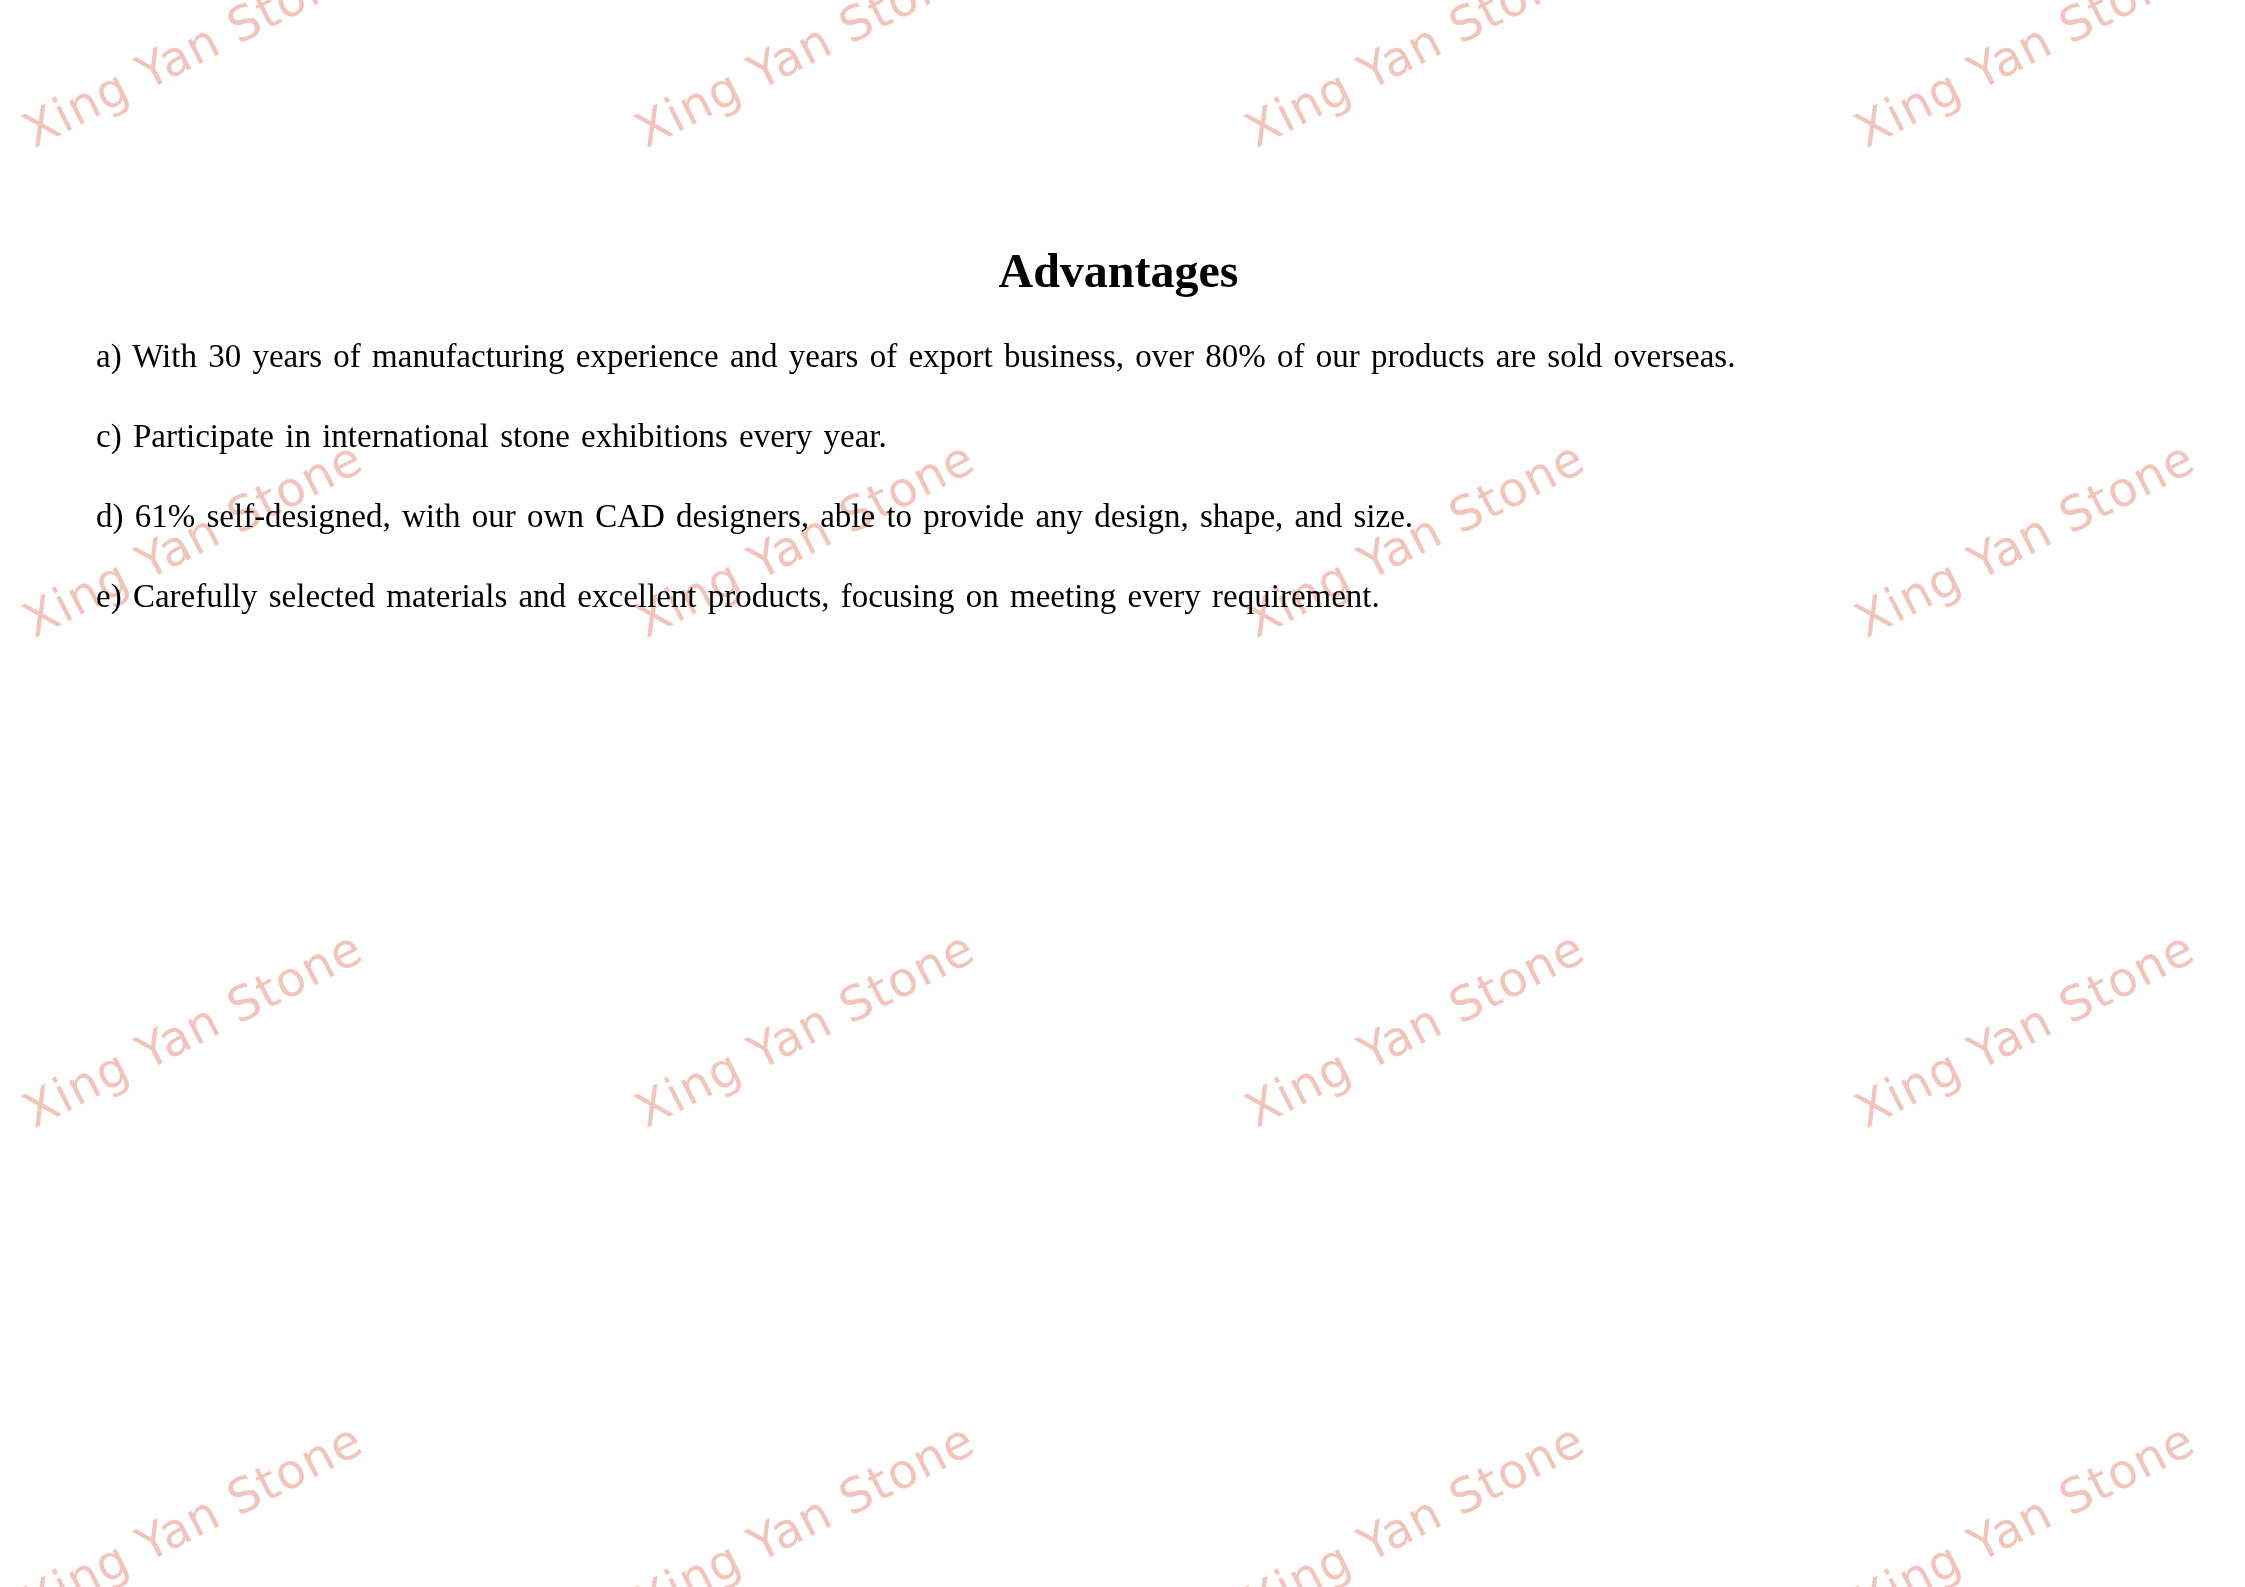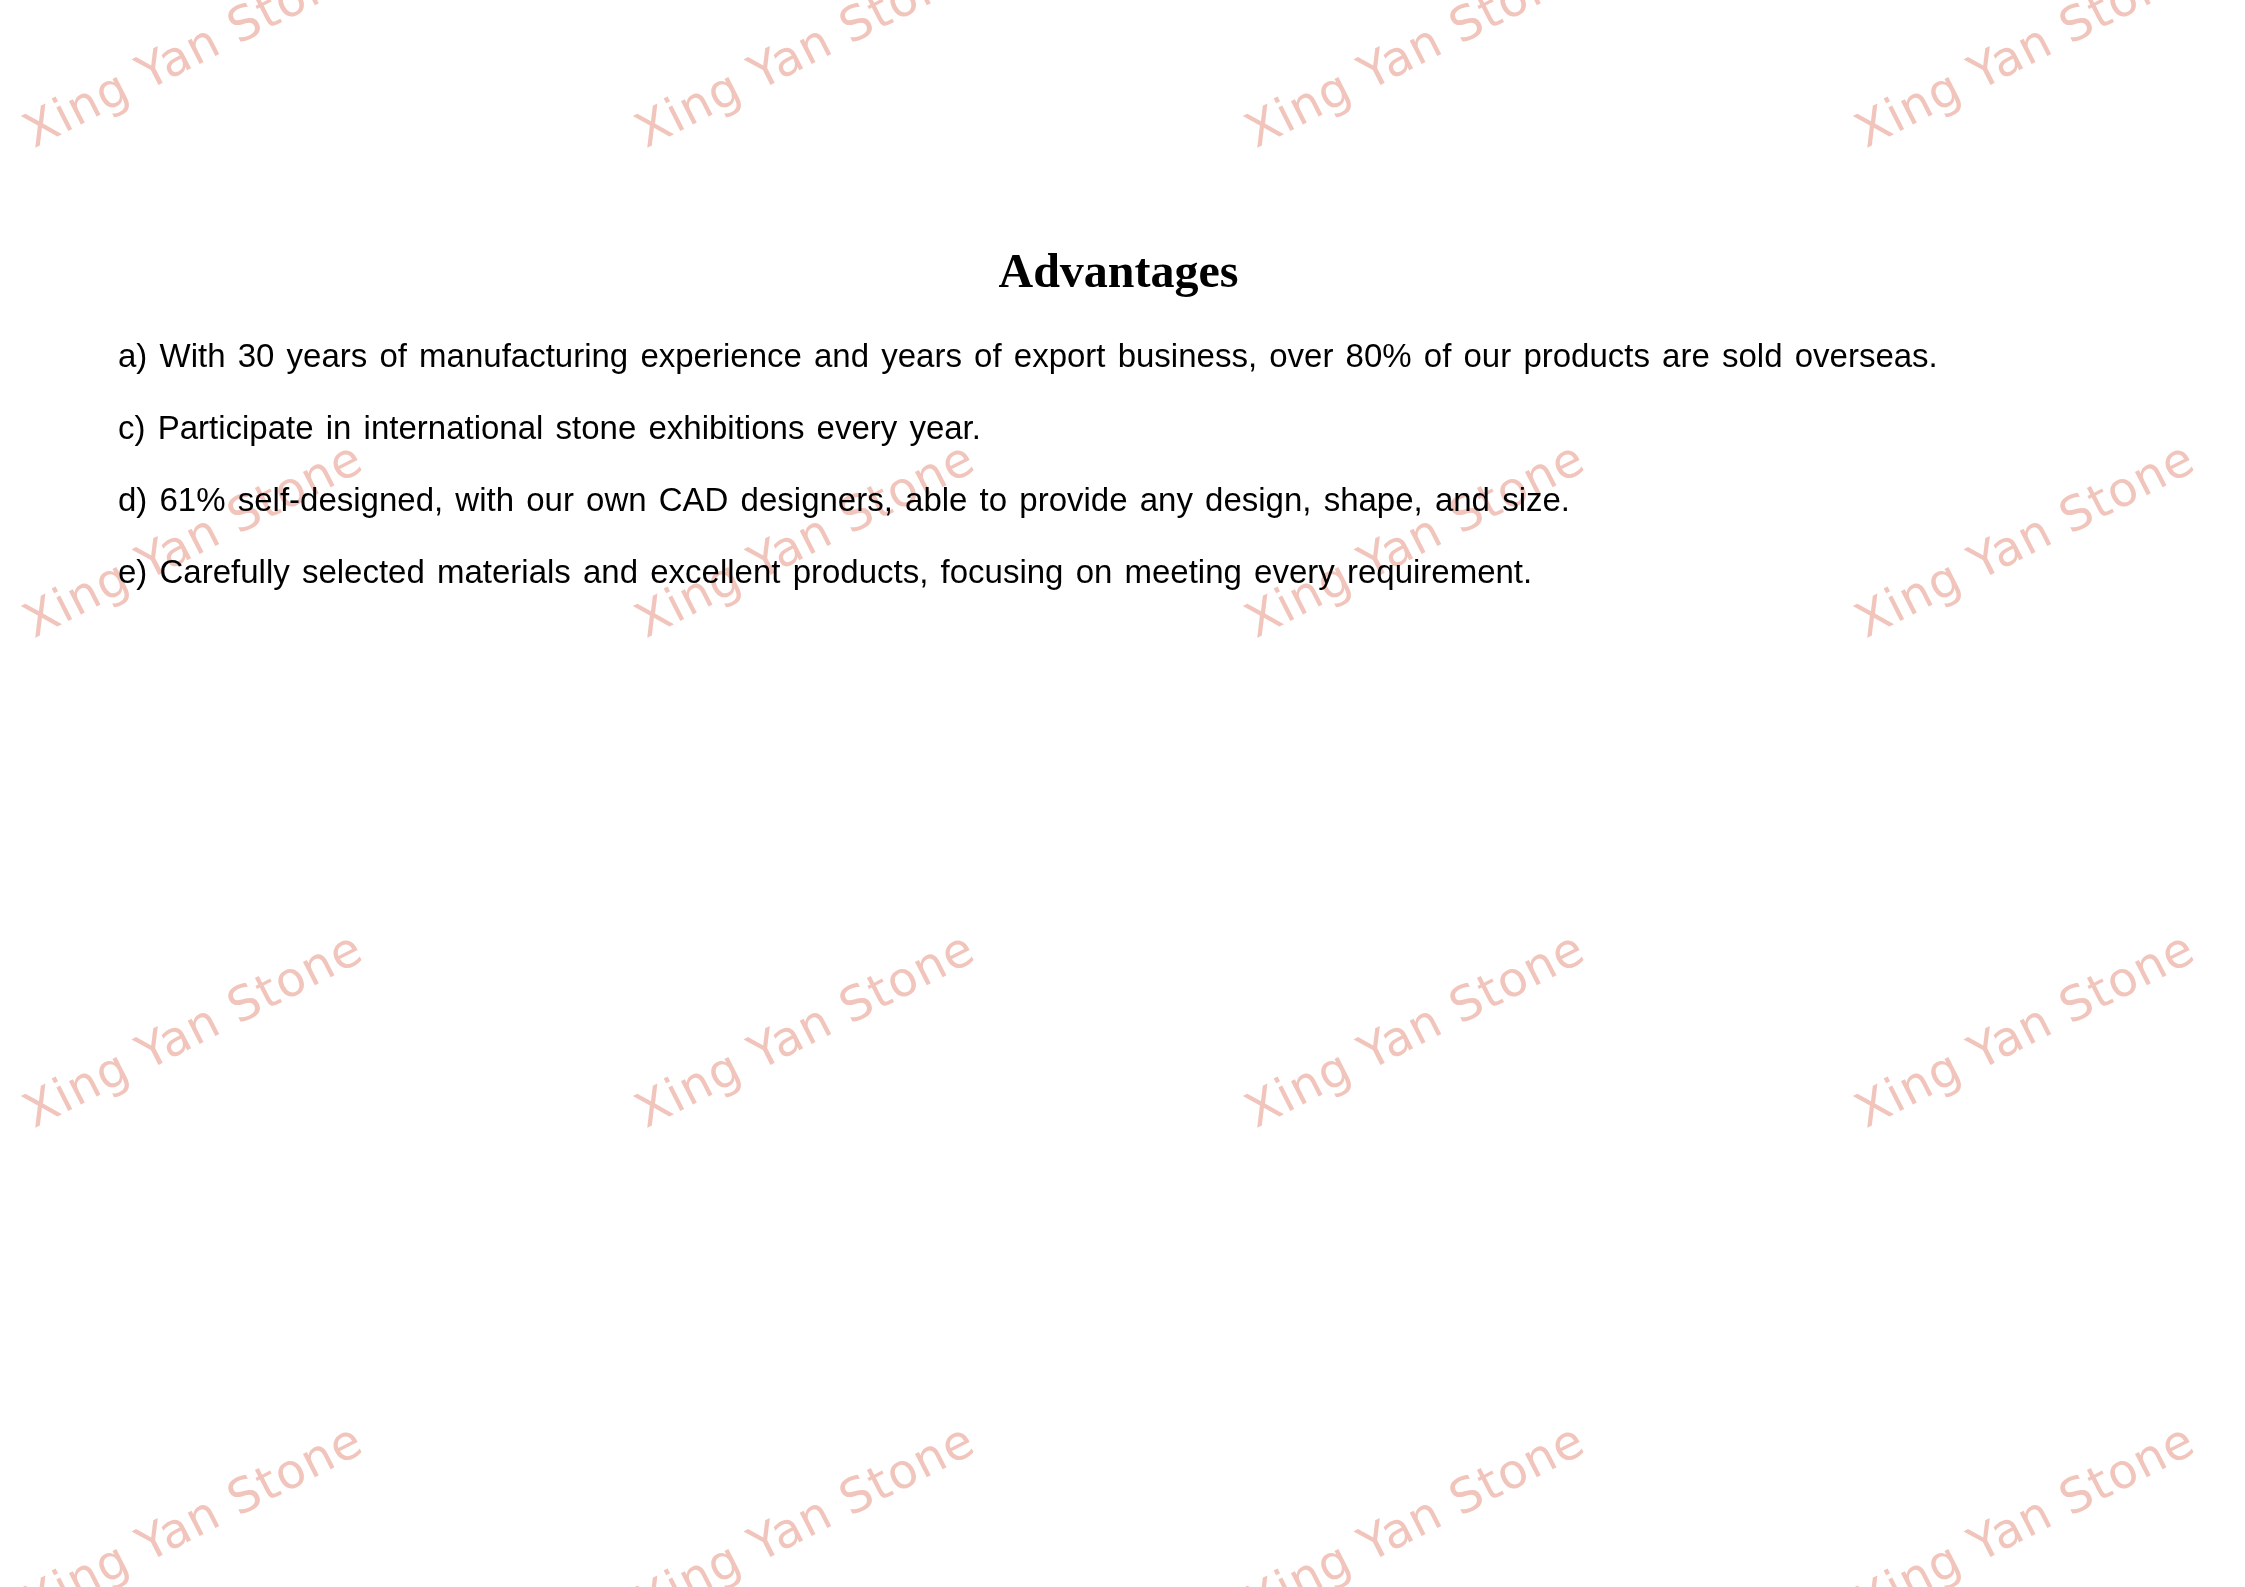--- a/index.html
+++ b/index.html
@@ -33,38 +33,38 @@
     transform-origin: left bottom;
     user-select: none;
     pointer-events: none;
   }
   .content {
     position: absolute;
     z-index: 2;
     top: 240px;
     left: 0;
     right: 8px;
-    padding: 0 110px;
+    padding: 0 80px;
     color: #000000;
   }
   .doc-title {
     margin: 0 0 22px 0;
     text-align: center;
     font-weight: 700;
     font-size: 48px;
     line-height: 62px;
     font-family: "Liberation Serif", serif;
   }
   .advantage-line {
-    margin: 8px;
+    margin: 16px;
     font-size: 33px;
     line-height: 64px;
     word-spacing: 3px;
     white-space: nowrap;
-    font-family: Liberation Sans, sans-serif;
+    font-family: Liberation Serif, serif;
   }
 </style>
 </head>
 <body>
 
 <div class="page">
 
   <div class="wm-layer">
       <div class="wm" style="left: 40px; top: 100px; color: rgb(241, 197, 188);">Xing Yan Stone</div>
       <div class="wm" style="left: 652px; top: 100px; color: rgb(241, 197, 188);">Xing Yan Stone</div>

